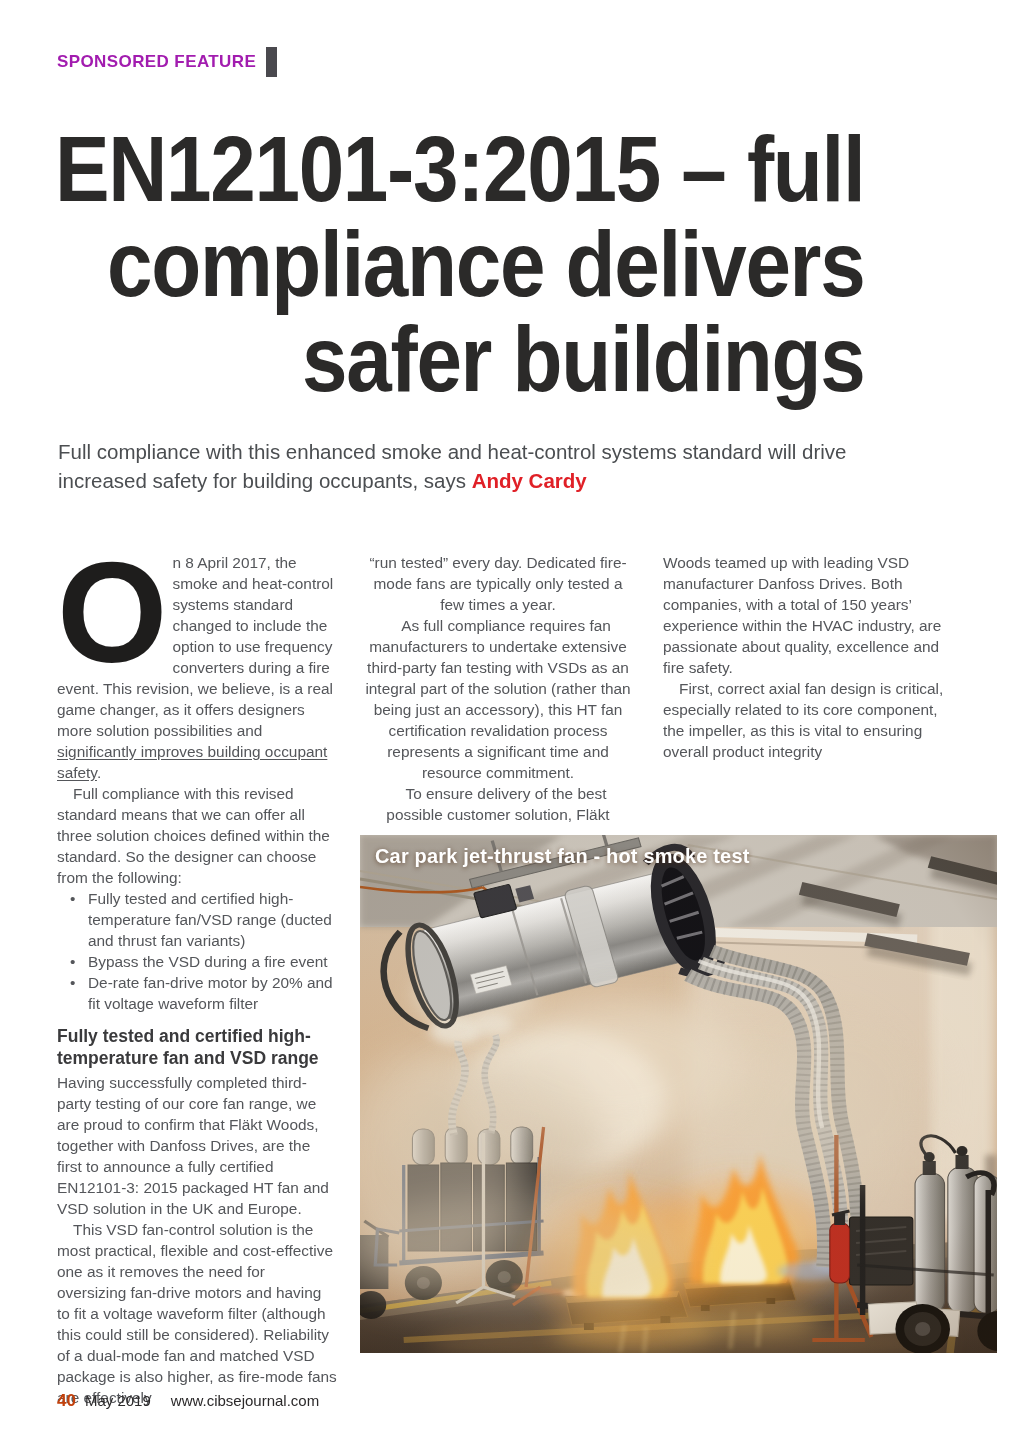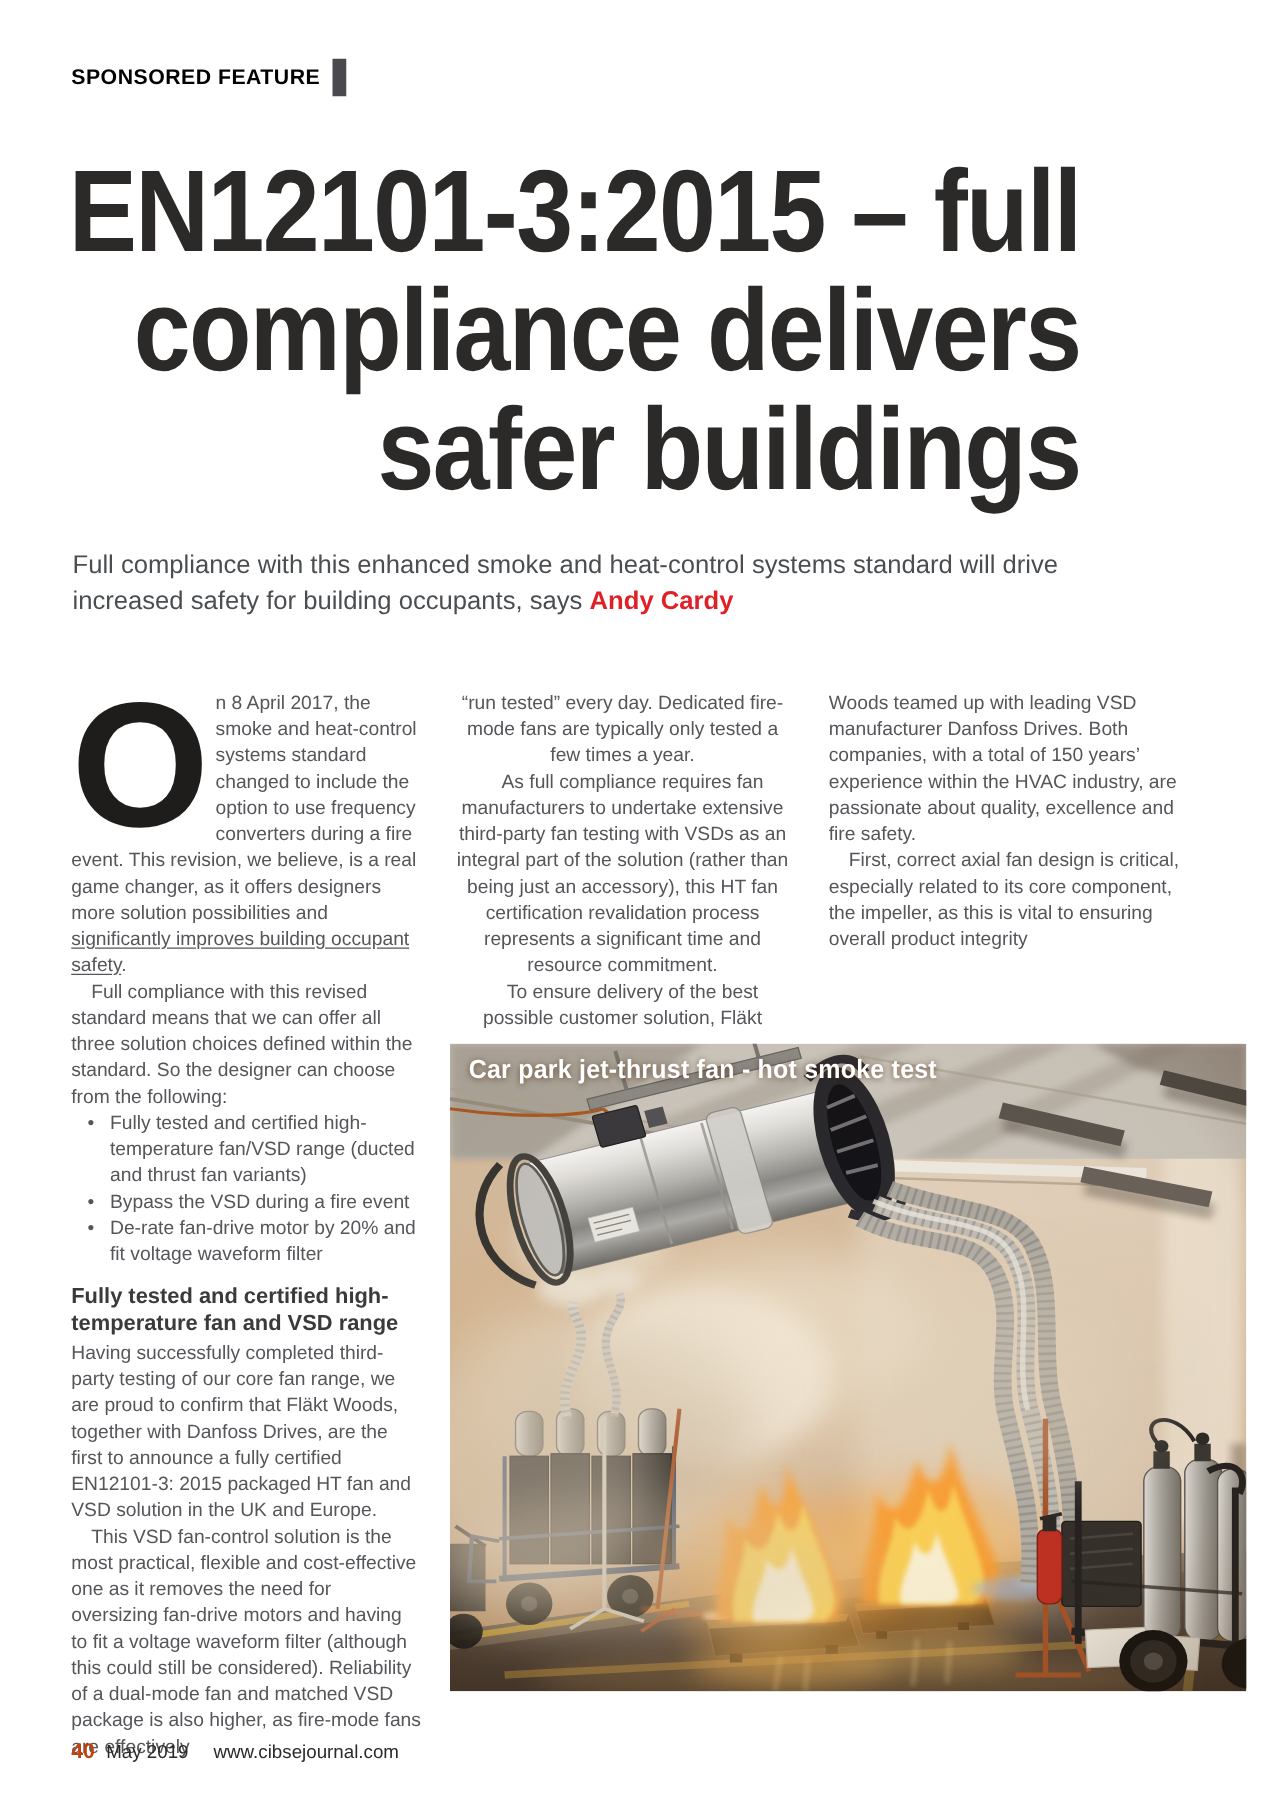--- a/index.html
+++ b/index.html
@@ -1,21 +1,21 @@
 <!DOCTYPE html>
 <html><head>
 <meta charset="utf-8">
 <style>
   html,body{margin:0;padding:0;background:#ffffff;}
   .page{position:relative;width:1024px;height:1448px;background:#fff;overflow:hidden;
         font-family:"Liberation Sans",sans-serif;color:#54565a;}
 
   
   .kicker-row{position:absolute;left:57px;top:47px;display:flex;align-items:center;}
-  .kicker-text{color:#000000;font-weight:bold;font-size:17px;letter-spacing:.4px;}
+  .kicker-text{color:#a21caf;font-weight:bold;font-size:17px;letter-spacing:.4px;}
   .kicker-bar{width:11px;height:30px;background:#4a494e;margin-left:10px;}
 
   
   .headline{position:absolute;left:55px;top:122px;margin:0;color:#2b2a29;font-weight:bold;text-align:right;}
   .headline .hl{display:block;font-size:93px;line-height:95px;letter-spacing:-1.5px;
         white-space:nowrap;transform:scaleX(.88);transform-origin:0 50%;}
 
   
   .standfirst{position:absolute;left:58px;top:438px;width:800px;margin:0;
         font-size:20.5px;line-height:28.5px;color:#4b4e51;}

